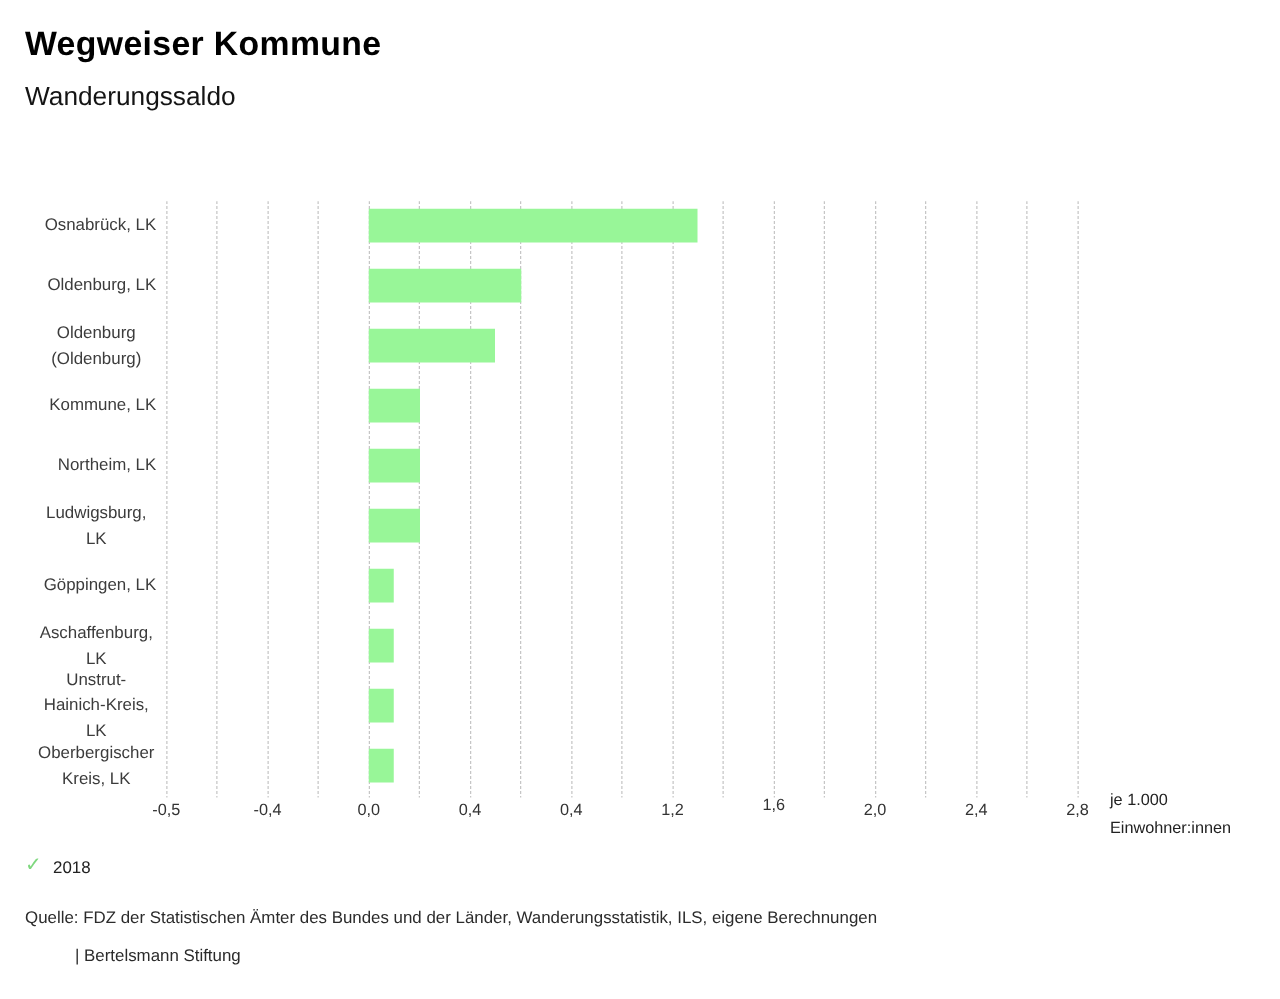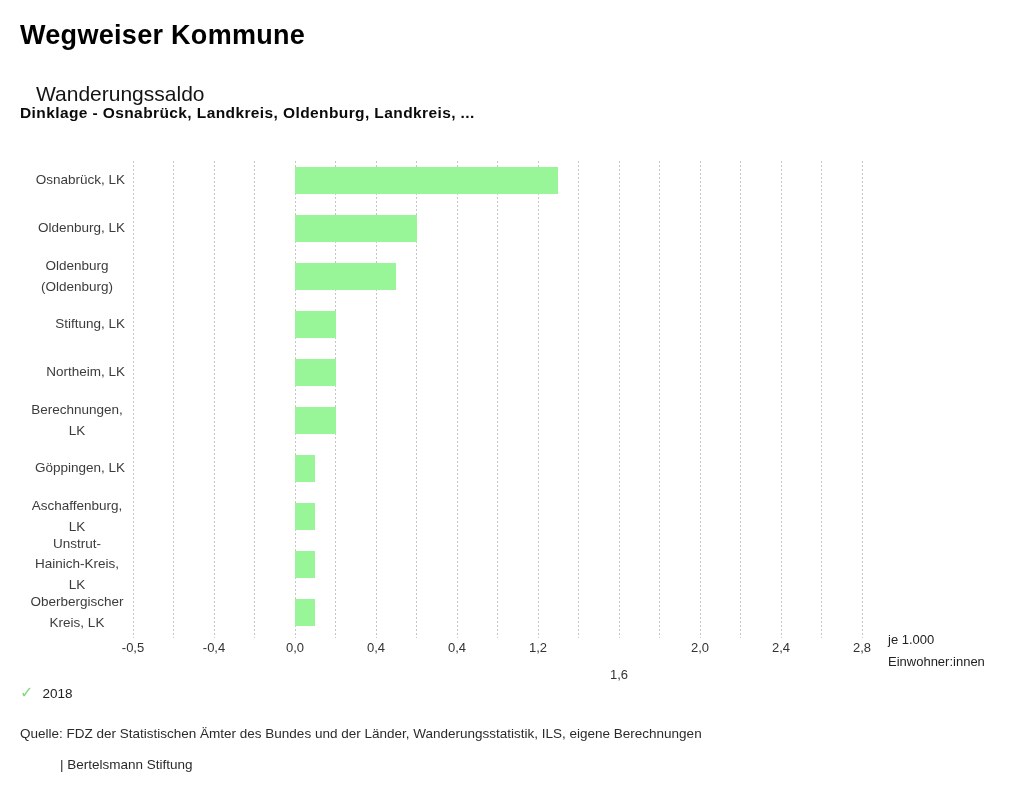--- a/index.html
+++ b/index.html
@@ -22,21 +22,21 @@
     left: 20px; top: 20px;
     margin: 0;
     font-size: 27px;
     font-weight: 700;
     letter-spacing: 0.3px;
     color: #000000;
   }
   .chart-subtitle {
     position: absolute;
     left: 20px; top: 66px;
-    margin: 16px;
+    margin: 0;
     font-size: 21px;
     font-weight: 400;
     color: #141414;
   }
   .chart-selection {
     position: absolute;
     left: 20px; top: 104px;
     margin: 0;
     font-size: 15.5px;
     font-weight: 700;
@@ -122,21 +122,20 @@
     margin-left: 40px;
   }
 </style>
 </head>
 <body>
 
 <div class="page">
 
   <h1 class="page-title">Wegweiser Kommune</h1>
   <h2 class="chart-subtitle">Wanderungssaldo</h2>
-  <h3 class="chart-selection">Dinklage - Osnabrück, Landkreis, Oldenburg, Landkreis, ...</h3>
 
   <div class="chart-area">
     <div id="gridlines">
         <div class="gridline" style="left: 132.5px; top: 161px; height: 477px;"></div>
         <div class="gridline" style="left: 173px; top: 161px; height: 477px;"></div>
         <div class="gridline" style="left: 213.5px; top: 161px; height: 477px;"></div>
         <div class="gridline" style="left: 254px; top: 161px; height: 477px;"></div>
         <div class="gridline" style="left: 294.5px; top: 161px; height: 477px;"></div>
         <div class="gridline" style="left: 335px; top: 161px; height: 477px;"></div>
         <div class="gridline" style="left: 375.5px; top: 161px; height: 477px;"></div>
@@ -162,36 +161,36 @@
         <div class="bar" style="background: rgb(152, 246, 152); top: 407px; left: 295px; width: 40.5px;"></div>
         <div class="bar" style="background: rgb(152, 246, 152); top: 455px; left: 295px; width: 20.25px;"></div>
         <div class="bar" style="background: rgb(152, 246, 152); top: 503px; left: 295px; width: 20.25px;"></div>
         <div class="bar" style="background: rgb(152, 246, 152); top: 551px; left: 295px; width: 20.25px;"></div>
         <div class="bar" style="background: rgb(152, 246, 152); top: 599px; left: 295px; width: 20.25px;"></div>
       </div>
     <div id="cat-labels">
         <div class="cat-label" style="left: 29px; width: 96px; top: 156.5px; height: 48px;">Osnabrück, LK</div>
         <div class="cat-label" style="left: 29px; width: 96px; top: 204.5px; height: 48px;">Oldenburg, LK</div>
         <div class="cat-label" style="left: 29px; width: 96px; top: 252.5px; height: 48px;">Oldenburg (Oldenburg)</div>
-        <div class="cat-label" style="left: 29px; width: 96px; top: 300.5px; height: 48px;">Stiftung, LK</div>
+        <div class="cat-label" style="left: 29px; width: 96px; top: 300.5px; height: 48px;">Kommune, LK</div>
         <div class="cat-label" style="left: 29px; width: 96px; top: 348.5px; height: 48px;">Northeim, LK</div>
-        <div class="cat-label" style="left: 29px; width: 96px; top: 396.5px; height: 48px;">Berechnungen, LK</div>
+        <div class="cat-label" style="left: 29px; width: 96px; top: 396.5px; height: 48px;">Ludwigsburg, LK</div>
         <div class="cat-label" style="left: 29px; width: 96px; top: 444.5px; height: 48px;">Göppingen, LK</div>
         <div class="cat-label" style="left: 29px; width: 96px; top: 492.5px; height: 48px;">Aschaffenburg, LK</div>
         <div class="cat-label" style="left: 29px; width: 96px; top: 540.5px; height: 48px;">Unstrut-Hainich-Kreis, LK</div>
         <div class="cat-label" style="left: 29px; width: 96px; top: 588.5px; height: 48px;">Oberbergischer Kreis, LK</div>
       </div>
     <div id="tick-labels">
         <div class="tick-label" style="left: 133px; top: 640px;">-0,5</div>
         <div class="tick-label" style="left: 214px; top: 640px;">-0,4</div>
         <div class="tick-label" style="left: 295px; top: 640px;">0,0</div>
         <div class="tick-label" style="left: 376px; top: 640px;">0,4</div>
         <div class="tick-label" style="left: 457px; top: 640px;">0,4</div>
         <div class="tick-label" style="left: 538px; top: 640px;">1,2</div>
-        <div class="tick-label" style="left: 619px; top: 667px;">1,6</div>
+        <div class="tick-label" style="left: 619px; top: 636px;">1,6</div>
         <div class="tick-label" style="left: 700px; top: 640px;">2,0</div>
         <div class="tick-label" style="left: 781px; top: 640px;">2,4</div>
         <div class="tick-label" style="left: 862px; top: 640px;">2,8</div>
       </div>
     <div class="unit-label">
       <div>je 1.000</div>
       <div>Einwohner:innen</div>
     </div>
   </div>
 

